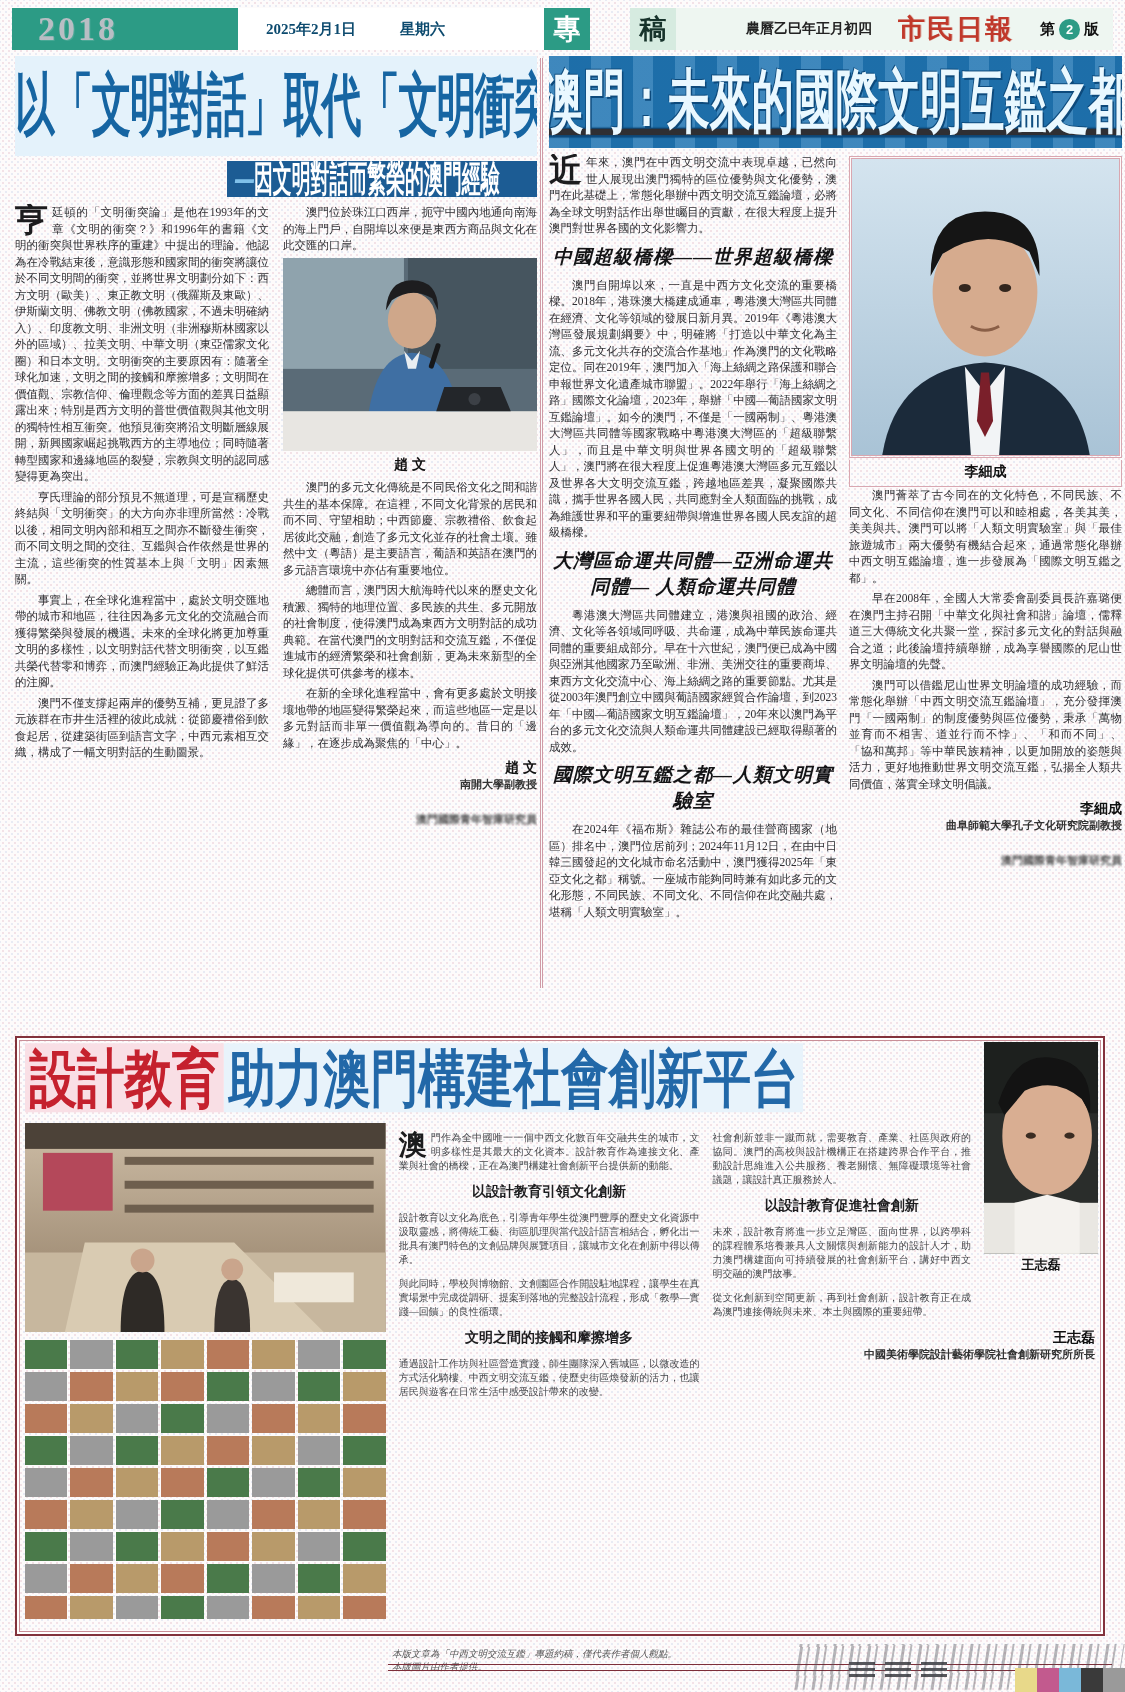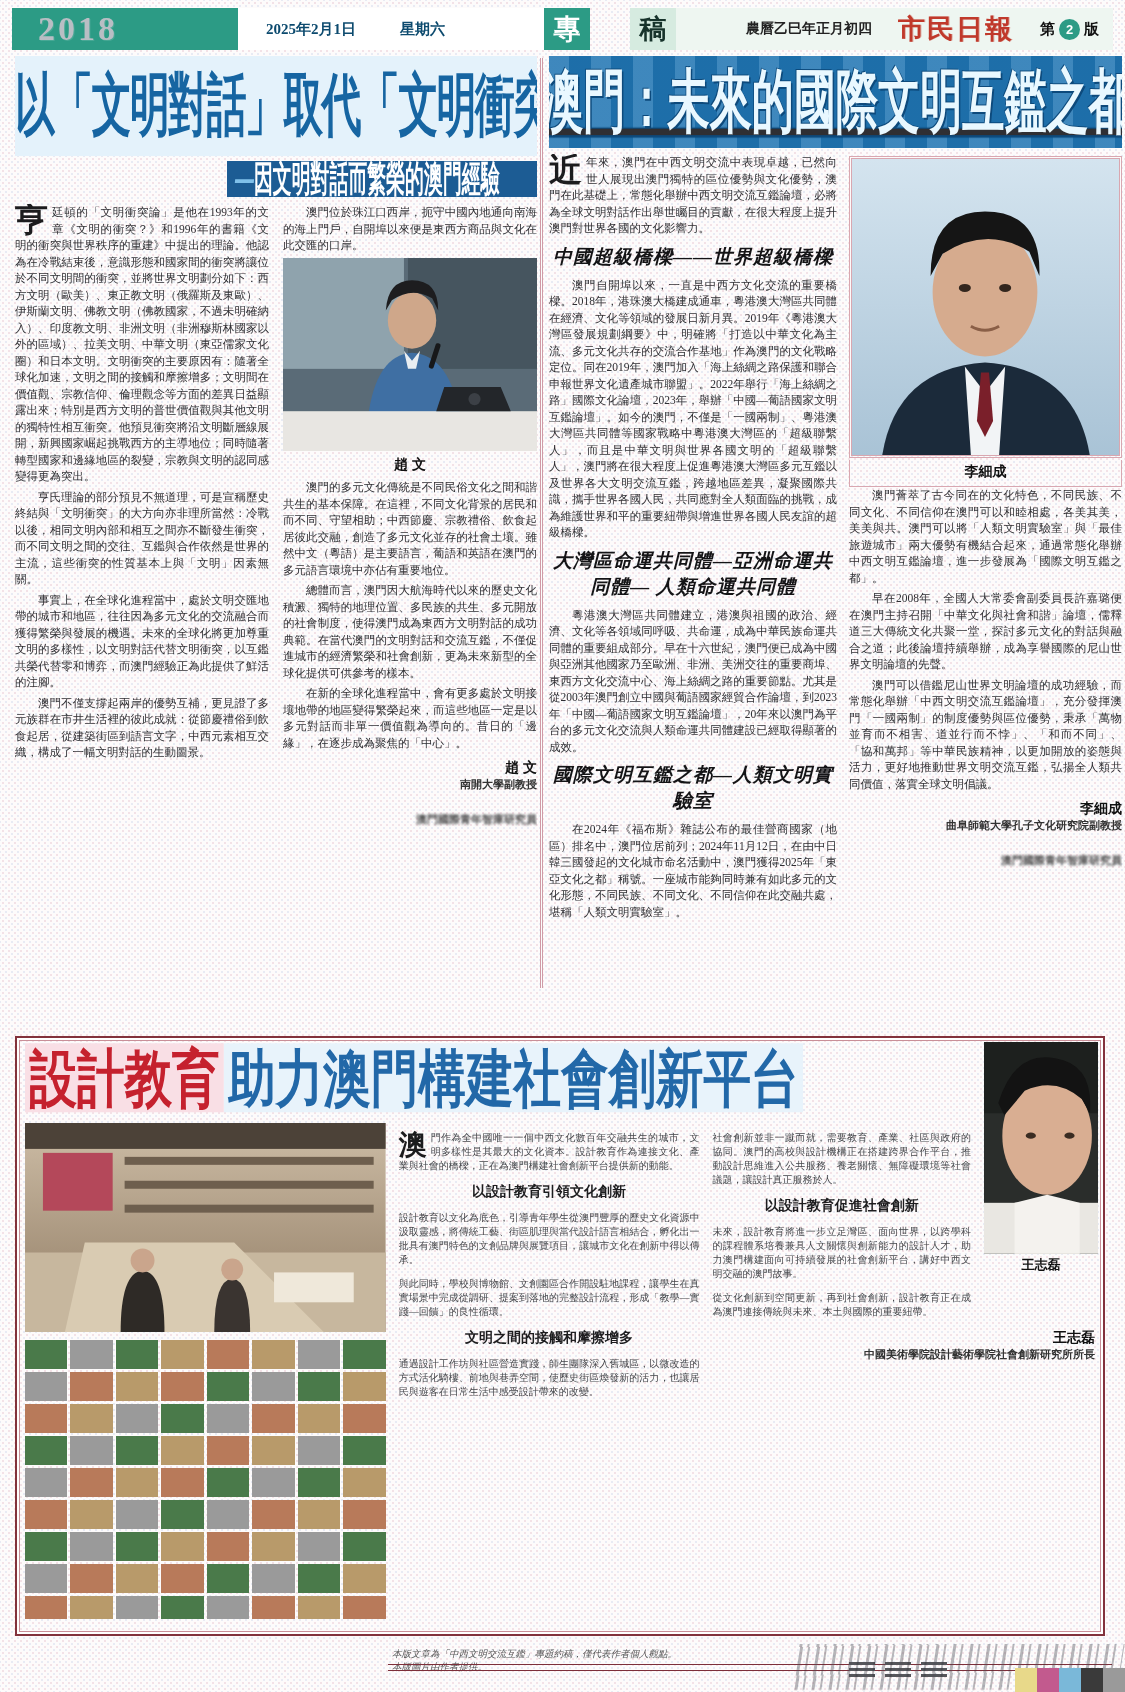--- a/index.html
+++ b/index.html
@@ -320,21 +320,21 @@
             <div style="background: rgb(184, 154, 106);"></div>
             <div style="background: rgb(184, 122, 90);"></div>
           </div>
         </div>
       <div class="bcol bc2">
           <p class="pd"><span class="dropcap">澳</span>門作為全中國唯一一個中西文化數百年交融共生的城市，文明多樣性是其最大的文化資本。設計教育作為連接文化、產業與社會的橋樑，正在為澳門構建社會創新平台提供新的動能。</p>
           <div class="bsub">以設計教育引領文化創新</div>
           <p>設計教育以文化為底色，引導青年學生從澳門豐厚的歷史文化資源中汲取靈感，將傳統工藝、街區肌理與當代設計語言相結合，孵化出一批具有澳門特色的文創品牌與展覽項目，讓城市文化在創新中得以傳承。</p>
           <p>與此同時，學校與博物館、文創園區合作開設駐地課程，讓學生在真實場景中完成從調研、提案到落地的完整設計流程，形成「教學—實踐—回饋」的良性循環。</p>
           <div class="bsub">文明之間的接觸和摩擦增多</div>
-          <p>通過設計工作坊與社區營造實踐，師生團隊深入舊城區，以微改造的方式活化騎樓、前地與巷弄空間，使歷史街區煥發新的活力，也讓居民與遊客在日常生活中感受設計帶來的改變。</p>
+          <p>通過設計工作坊與社區營造實踐，師生團隊深入舊城區，以微改造的方式活化騎樓、中西文明交流互鑑，使歷史街區煥發新的活力，也讓居民與遊客在日常生活中感受設計帶來的改變。</p>
         </div>
       <div class="bcol bc3">
           <div class="fspacer"></div>
           <p>社會創新並非一蹴而就，需要教育、產業、社區與政府的協同。澳門的高校與設計機構正在搭建跨界合作平台，推動設計思維進入公共服務、養老關懷、無障礙環境等社會議題，讓設計真正服務於人。</p>
           <div class="bsub">以設計教育促進社會創新</div>
           <p>未來，設計教育將進一步立足灣區、面向世界，以跨學科的課程體系培養兼具人文關懷與創新能力的設計人才，助力澳門構建面向可持續發展的社會創新平台，講好中西文明交融的澳門故事。</p>
           <p>從文化創新到空間更新，再到社會創新，設計教育正在成為澳門連接傳統與未來、本土與國際的重要紐帶。</p>
           <div class="byline">
             <div class="nm">王志磊</div>
             <div class="tl tl0">中國美術學院設計藝術學院社會創新研究所所長</div>

